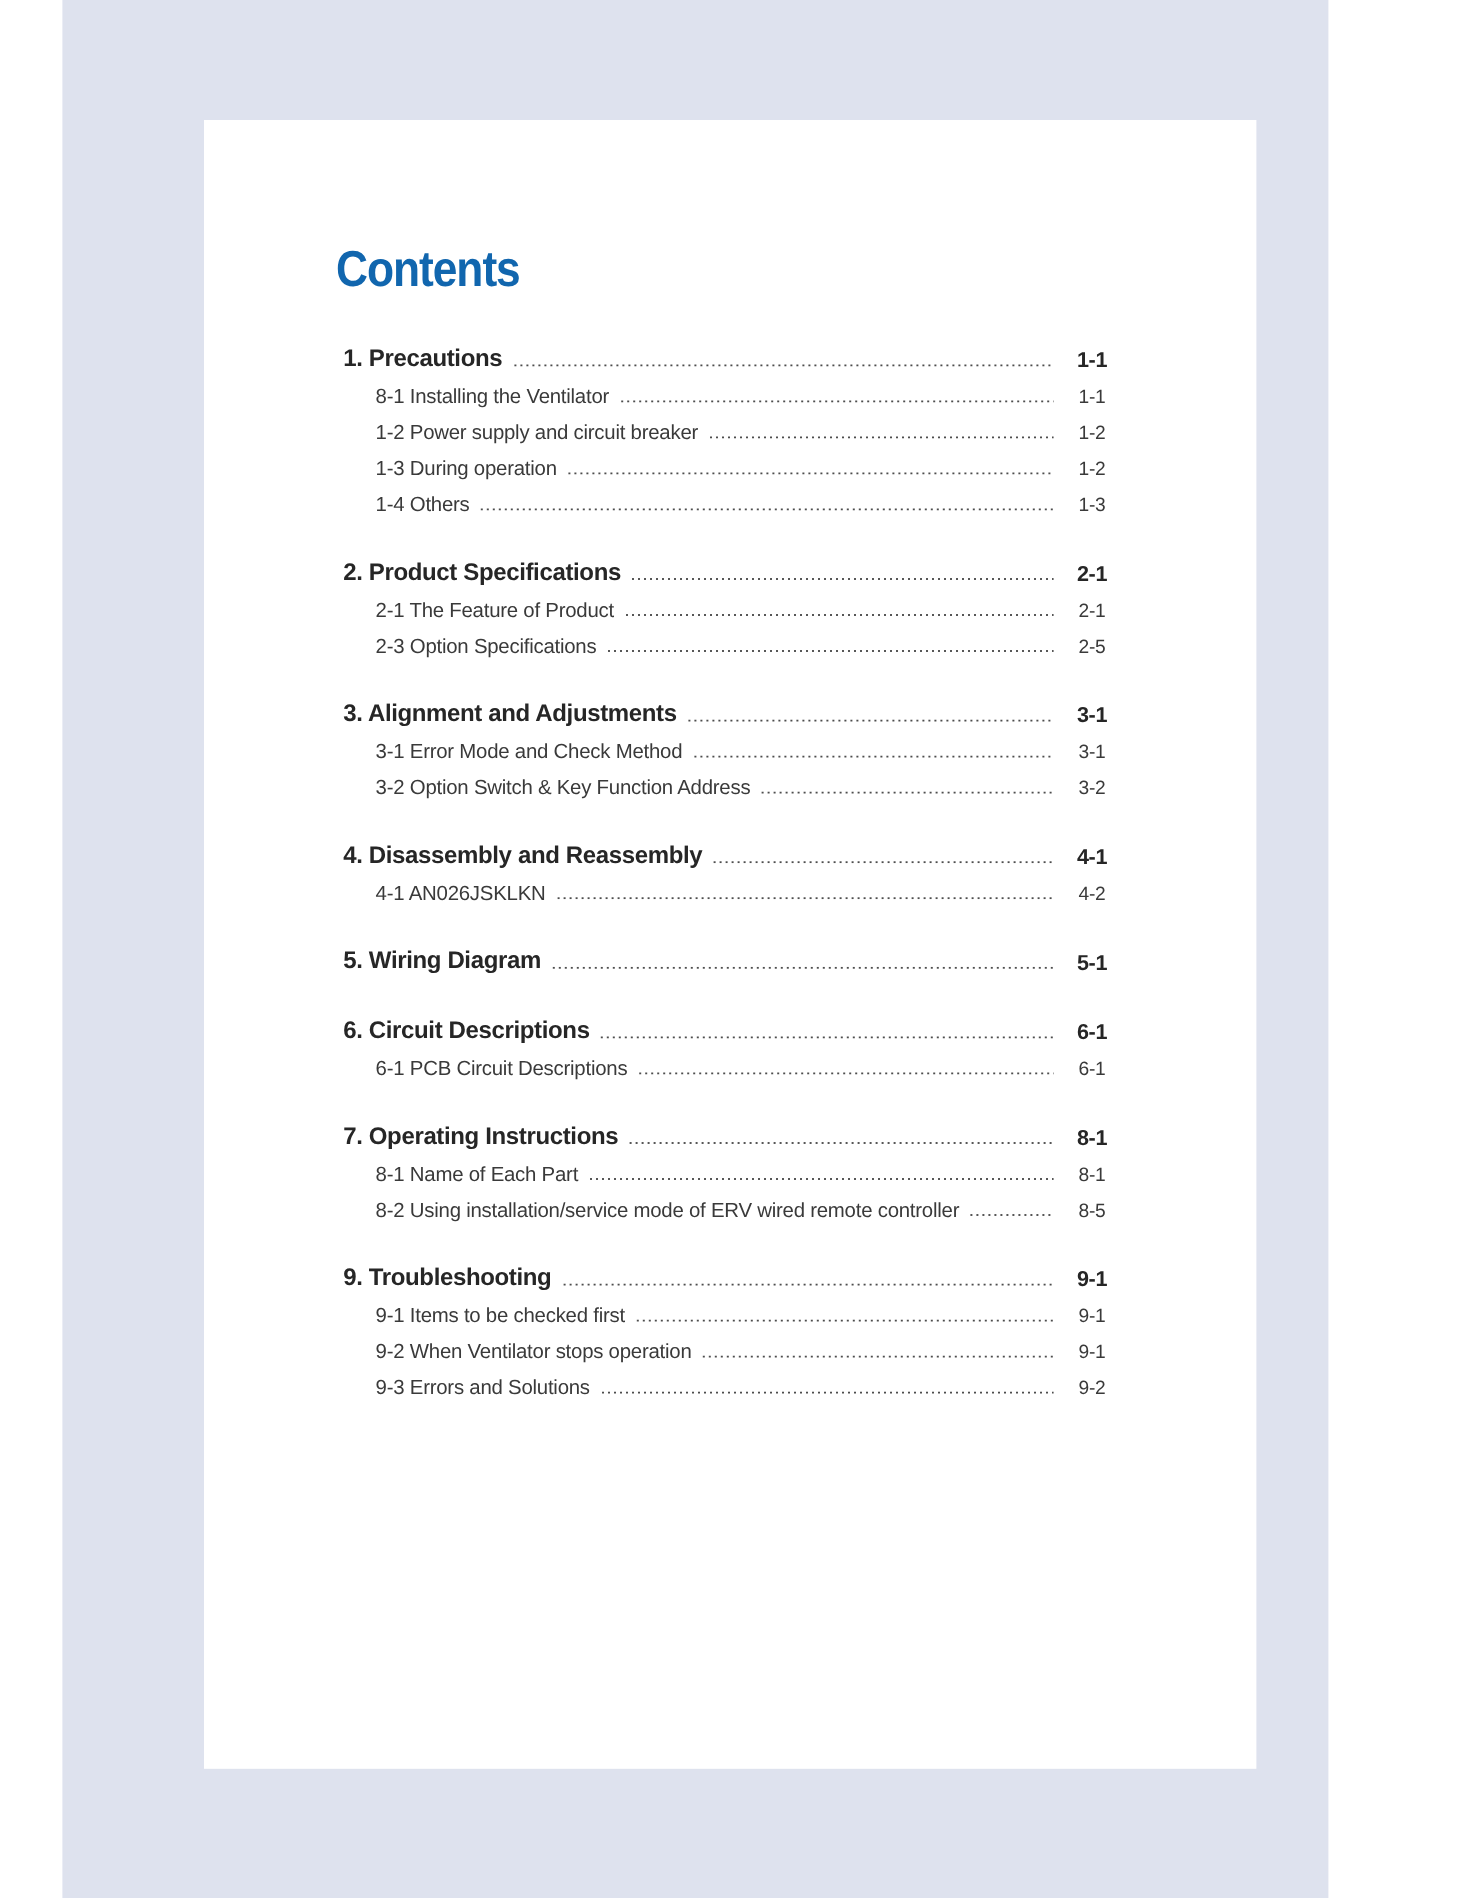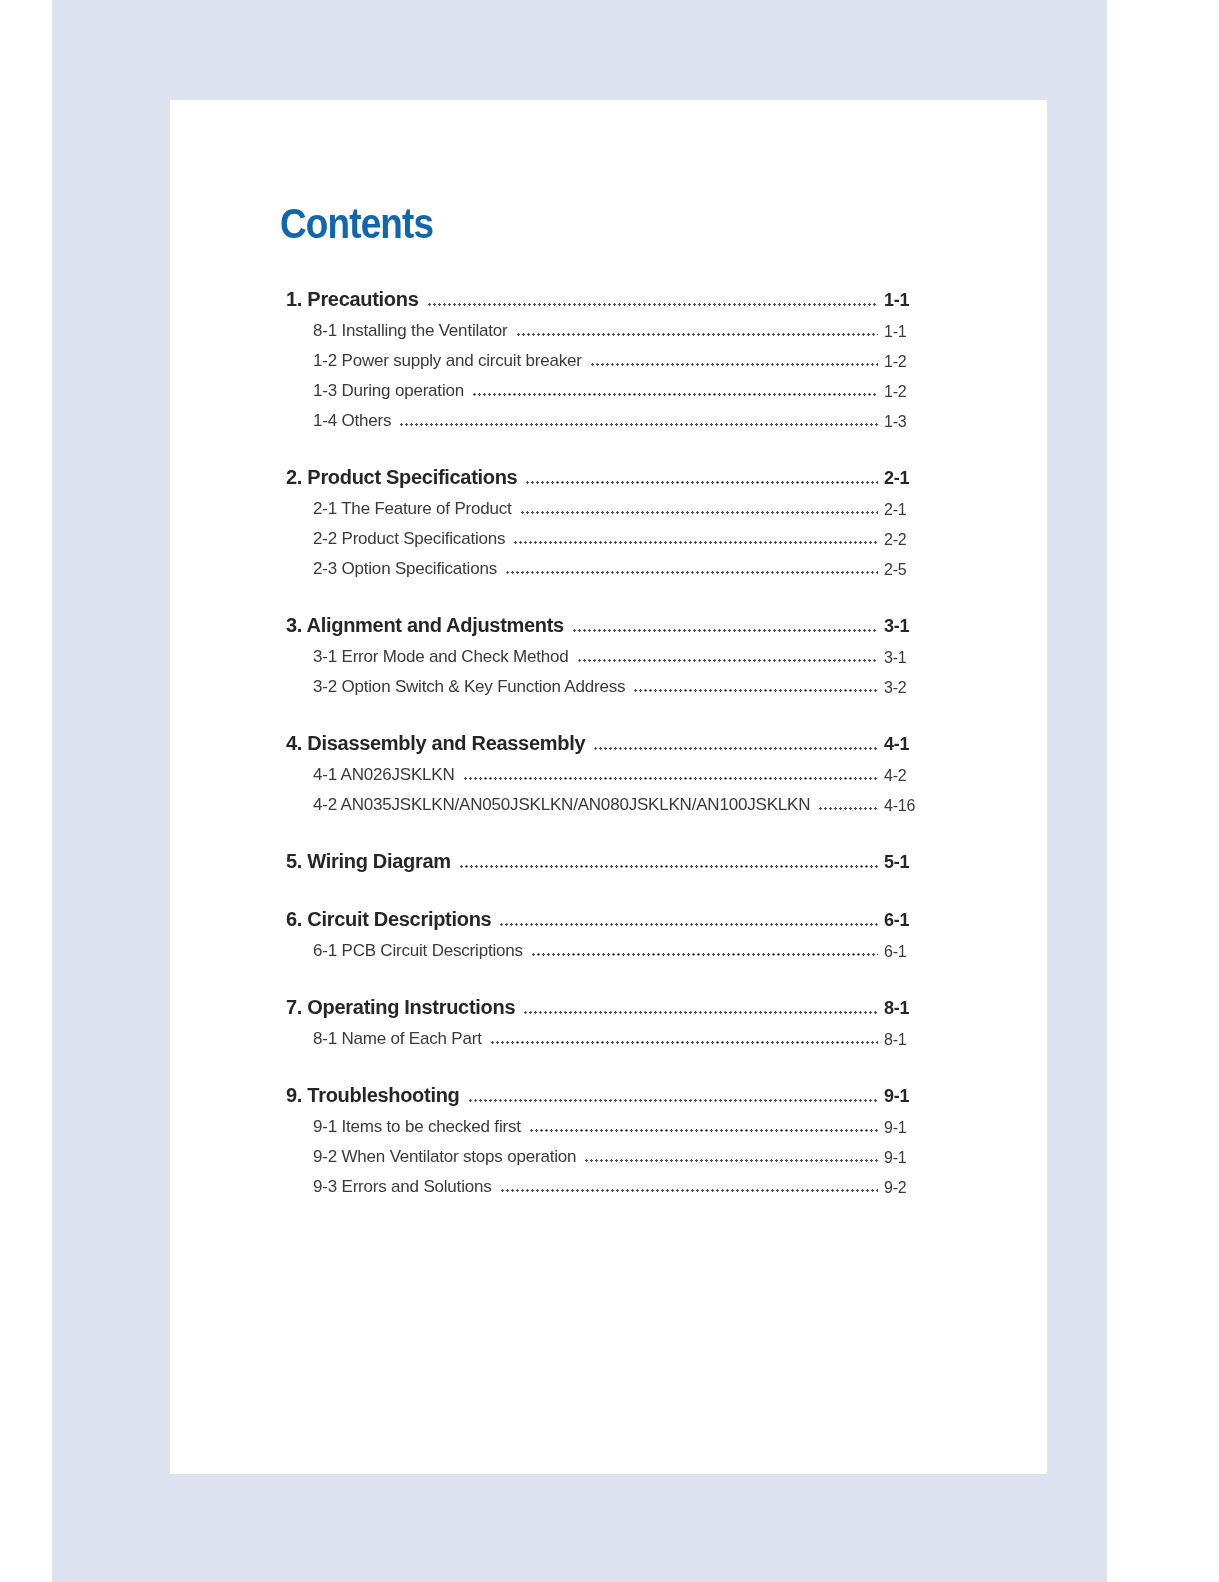--- a/index.html
+++ b/index.html
@@ -70,21 +70,21 @@
     flex: 1;
     height: 3px;
     margin: 0 6px 5px 8px;
     background-image: radial-gradient(circle, var(--leader_dot, #4d4d4d) 1px, transparent 1.2px);
     background-size: 5px 3px;
     background-repeat: repeat-x;
     background-position: left bottom;
   }
   .pagenum {
     min-width: 52px;
-    text-align: left;
+    text-align: center;
     line-height: 1.15;
     white-space: nowrap;
   }
   .row.head .pagenum { font-size: 18px; }
   .row.sub .pagenum { font-size: 16px; }
 </style>
 </head>
 <body>
 
 <div class="canvas">
@@ -124,25 +124,20 @@
             <span class="label">2. Product Specifications</span>
             <span class="leader"></span>
             <span class="pagenum">2-1</span>
           </div>
           <div class="row sub">
             <span class="label">2-1 The Feature of Product</span>
             <span class="leader"></span>
             <span class="pagenum">2-1</span>
           </div>
           <div class="row sub">
-            <span class="label">2-2 Product Specifications</span>
-            <span class="leader"></span>
-            <span class="pagenum">2-2</span>
-          </div>
-          <div class="row sub">
             <span class="label">2-3 Option Specifications</span>
             <span class="leader"></span>
             <span class="pagenum">2-5</span>
           </div>
         </div>
         <div class="toc-section">
           <div class="row head">
             <span class="label">3. Alignment and Adjustments</span>
             <span class="leader"></span>
             <span class="pagenum">3-1</span>
@@ -162,25 +157,20 @@
           <div class="row head">
             <span class="label">4. Disassembly and Reassembly</span>
             <span class="leader"></span>
             <span class="pagenum">4-1</span>
           </div>
           <div class="row sub">
             <span class="label">4-1 AN026JSKLKN</span>
             <span class="leader"></span>
             <span class="pagenum">4-2</span>
           </div>
-          <div class="row sub">
-            <span class="label">4-2 AN035JSKLKN/AN050JSKLKN/AN080JSKLKN/AN100JSKLKN</span>
-            <span class="leader"></span>
-            <span class="pagenum">4-16</span>
-          </div>
         </div>
         <div class="toc-section">
           <div class="row head">
             <span class="label">5. Wiring Diagram</span>
             <span class="leader"></span>
             <span class="pagenum">5-1</span>
           </div>
         </div>
         <div class="toc-section">
           <div class="row head">
@@ -197,20 +187,25 @@
         <div class="toc-section">
           <div class="row head">
             <span class="label">7. Operating Instructions</span>
             <span class="leader"></span>
             <span class="pagenum">8-1</span>
           </div>
           <div class="row sub">
             <span class="label">8-1 Name of Each Part</span>
             <span class="leader"></span>
             <span class="pagenum">8-1</span>
+          </div>
+          <div class="row sub">
+            <span class="label">8-2 Using installation/service mode of ERV wired remote controller</span>
+            <span class="leader"></span>
+            <span class="pagenum">8-5</span>
           </div>
         </div>
         <div class="toc-section">
           <div class="row head">
             <span class="label">9. Troubleshooting</span>
             <span class="leader"></span>
             <span class="pagenum">9-1</span>
           </div>
           <div class="row sub">
             <span class="label">9-1 Items to be checked first</span>

